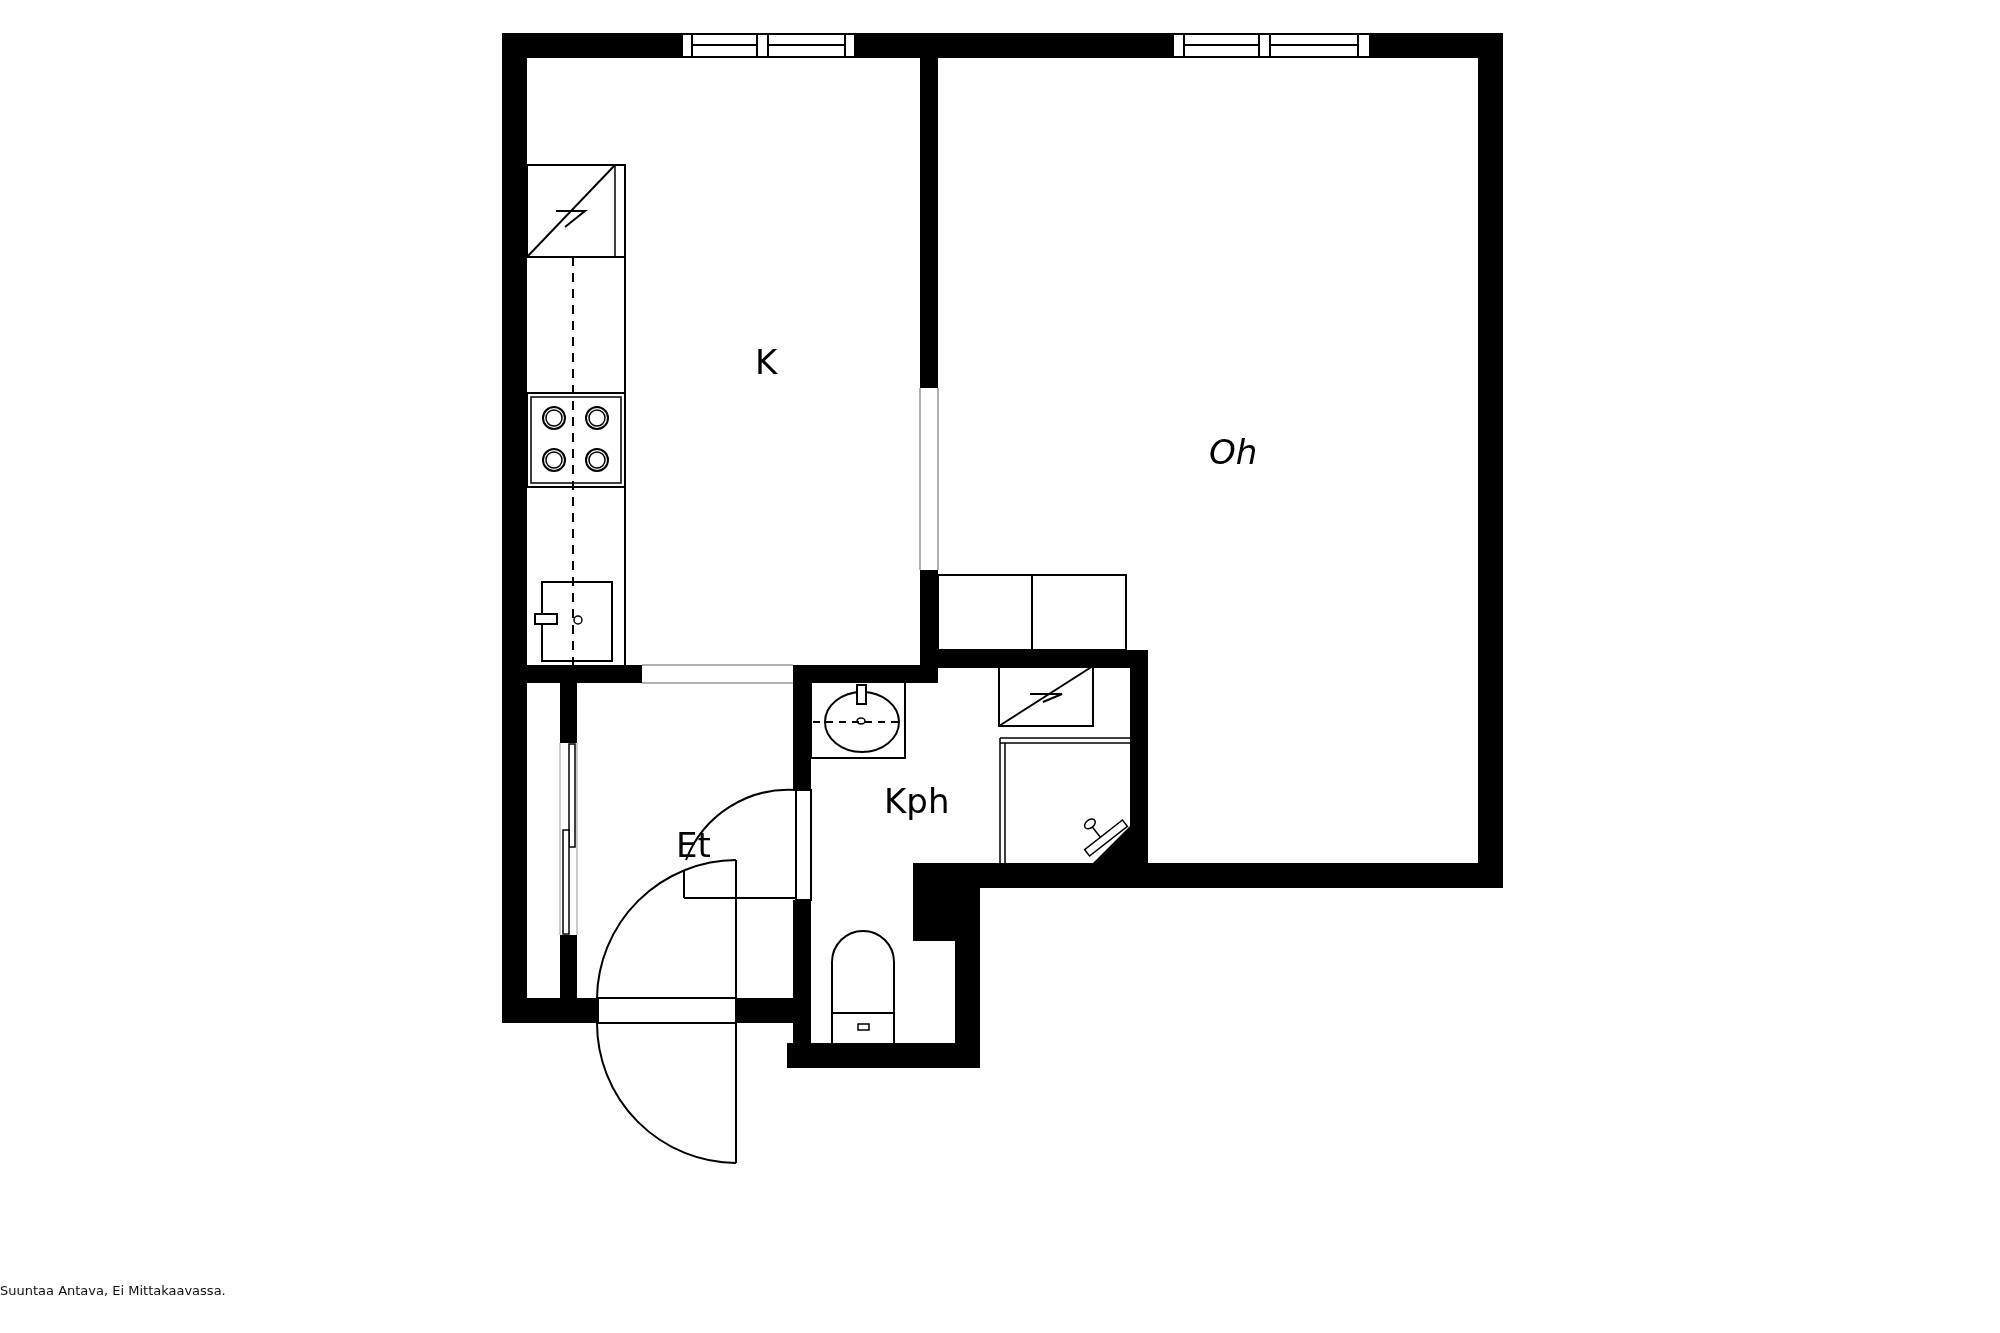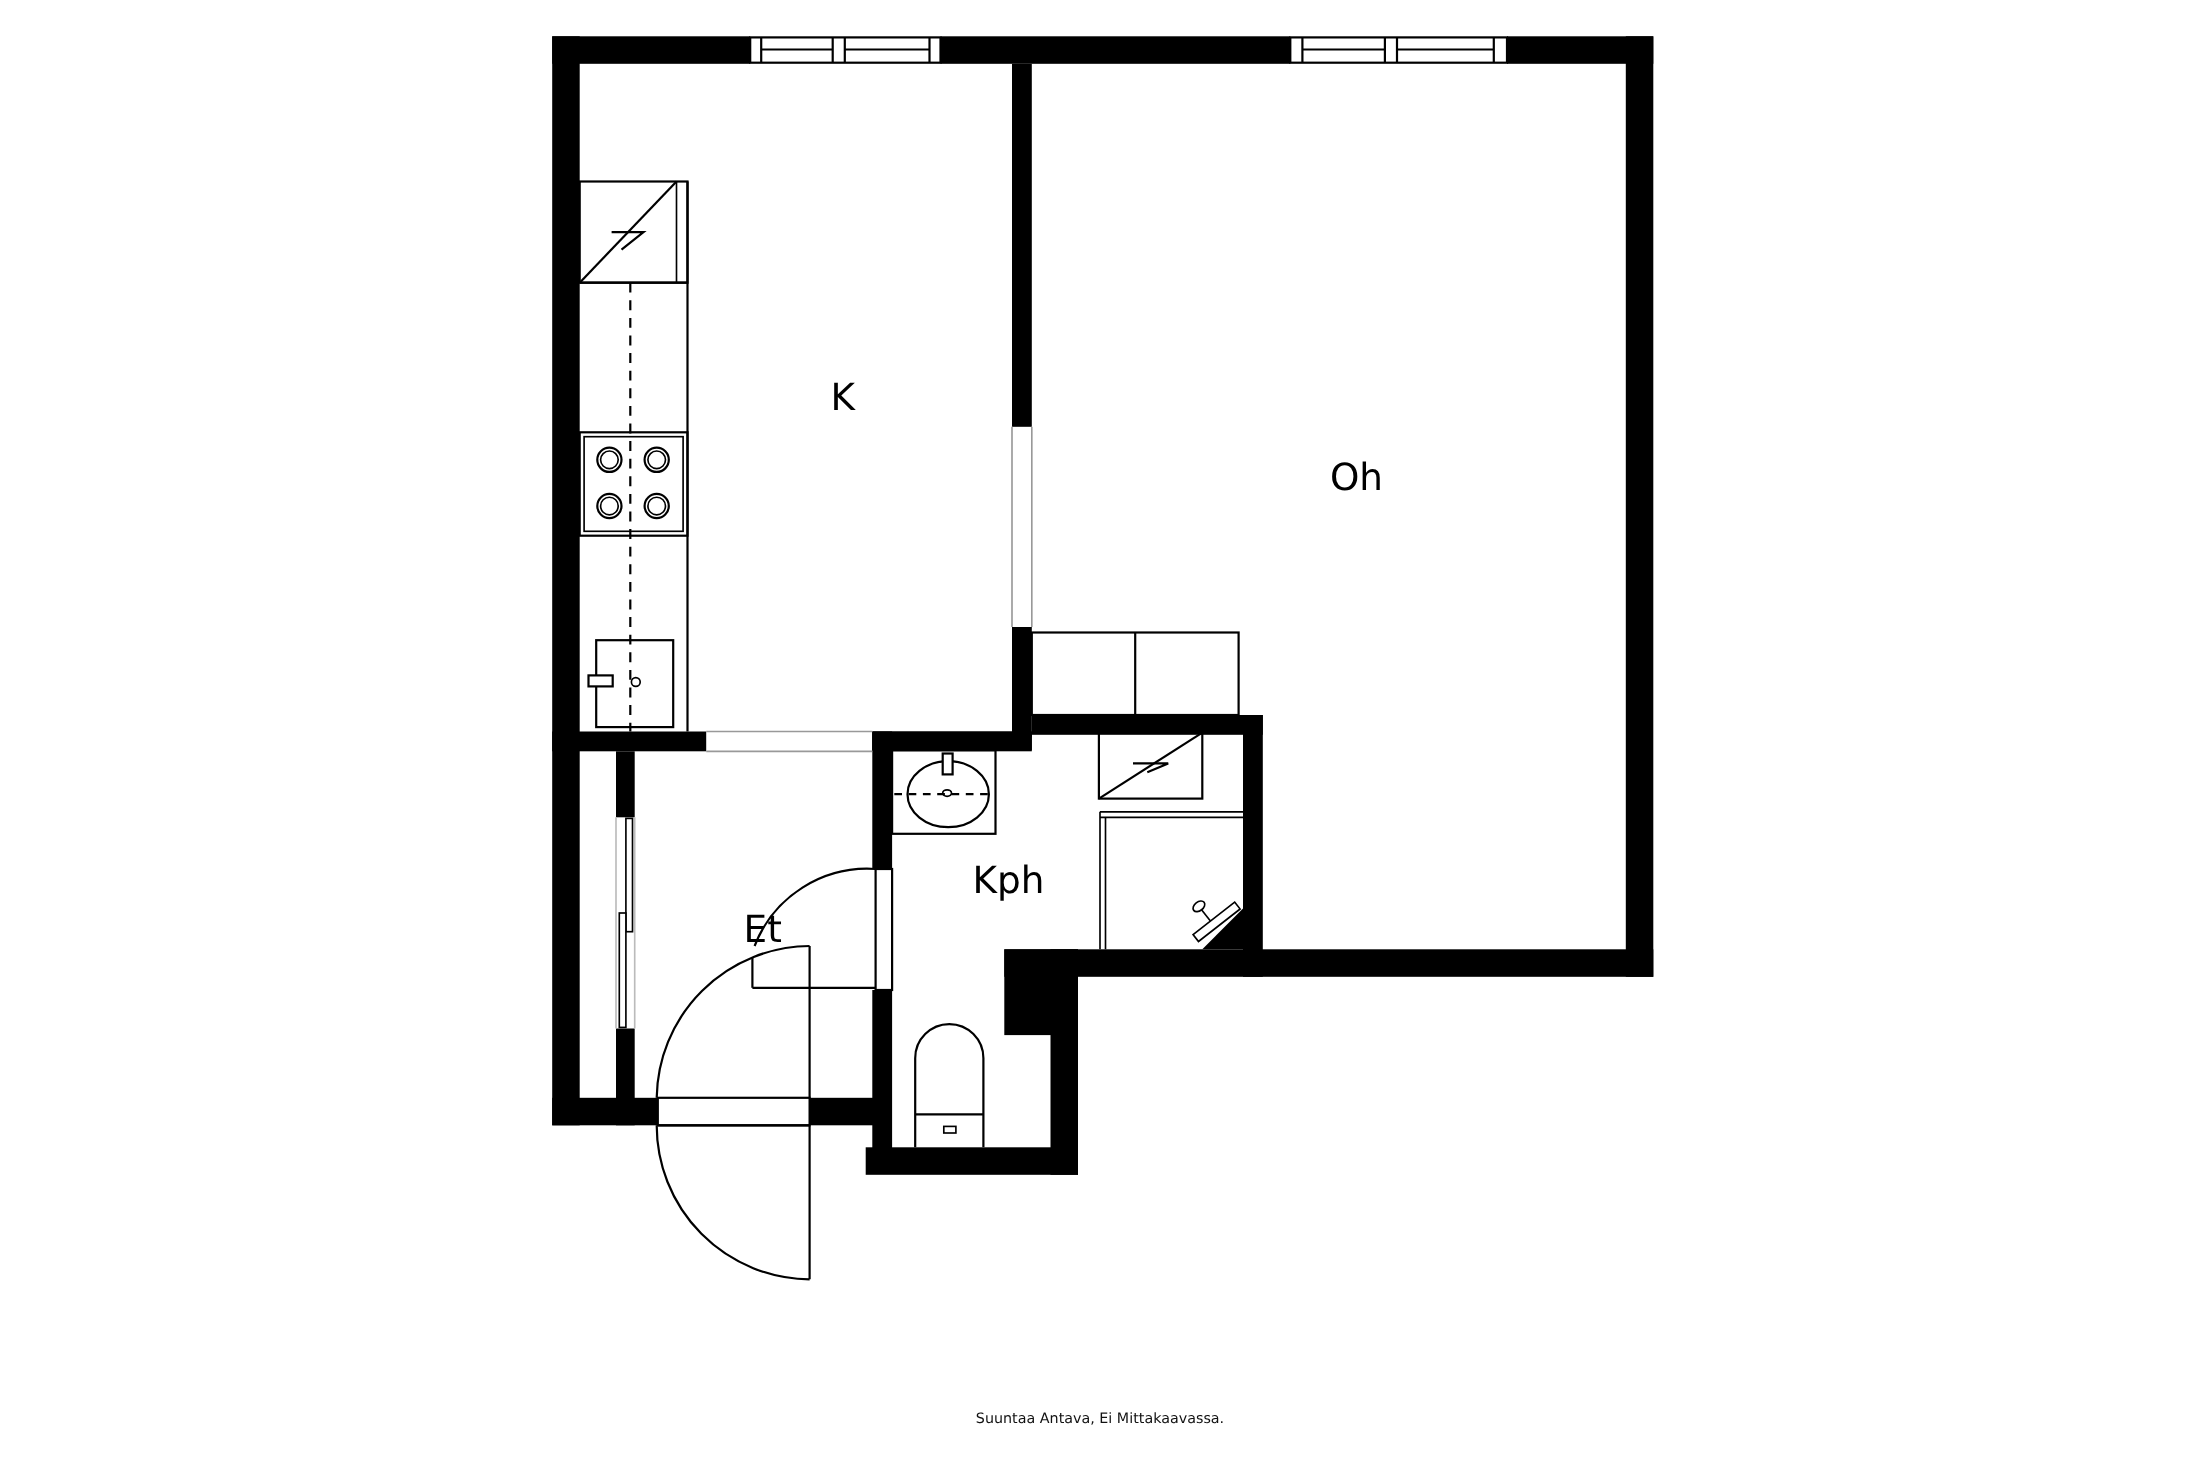--- a/index.html
+++ b/index.html
@@ -1,19 +1,19 @@
 <!DOCTYPE html>
 <html><head>
 <meta charset="utf-8">
 <style>
   html, body { margin:0; padding:0; background:#ffffff; }
   body { width:2000px; height:1333px; position:relative; overflow:hidden; font-family:"DejaVu Sans", sans-serif; }
   #plan { position:absolute; left:0; top:0; }
   .room-label { position:absolute; font-family:"DejaVu Sans", sans-serif; font-size:34px; color:#000; line-height:1; }
-  .caption { position:absolute; left:0; width:2000px; top:1283px; text-align:center; font-family:"DejaVu Sans", sans-serif; font-size:13px; color:#111; }
+  .caption { position:absolute; left:0; width:2000px; top:1283px; text-align:left; font-family:"DejaVu Sans", sans-serif; font-size:13px; color:#111; }
 </style>
 </head>
 <body>
 
 <svg id="plan" width="2000" height="1333" viewBox="0 0 2000 1333" xmlns="http://www.w3.org/2000/svg">
 
   <g fill="#000">
 
     <rect x="502" y="33" width="180" height="25"></rect>
     <rect x="855" y="33" width="318" height="25"></rect>
@@ -178,17 +178,17 @@
       <line x1="736" y1="860" x2="736" y2="998"></line>
       <path d="M597,998 A140,140 0 0 1 736,860"></path>
 
       <line x1="736" y1="1023" x2="736" y2="1163"></line>
       <path d="M597,1023 A140,140 0 0 0 736,1163"></path>
     </g>
   </g>
 </svg>
 
 <div class="room-label" style="left:755px; top:345px;">K</div>
-<div class="room-label" style="left:1209px; top:417px;">Oh</div>
+<div class="room-label" style="left:1209px; top:435px;font-style:italic;">Oh</div>
 <div class="room-label" style="left:676px; top:828px;">Et</div>
 <div class="room-label" style="left:884px; top:784px;">Kph</div>
 
 <div class="caption">Suuntaa Antava, Ei Mittakaavassa.</div>
 
 </body></html>

